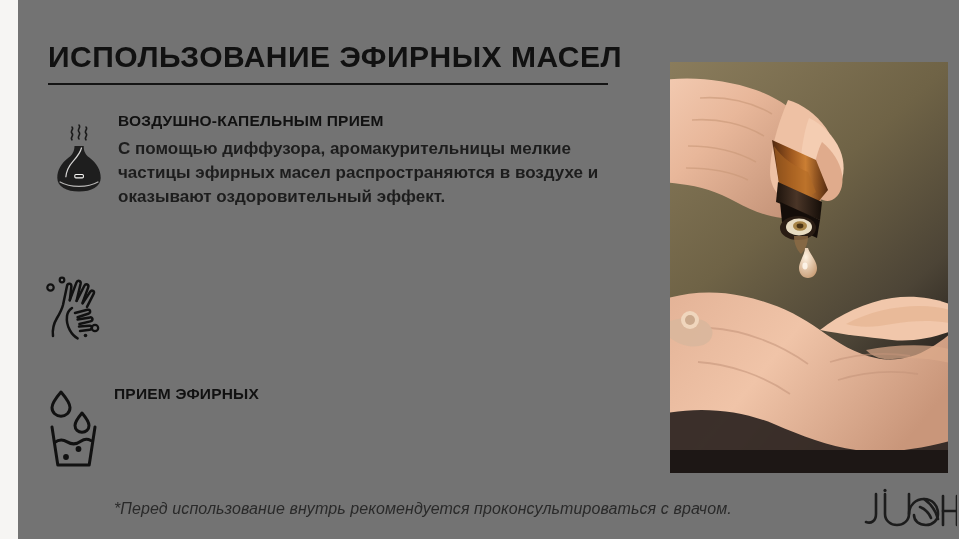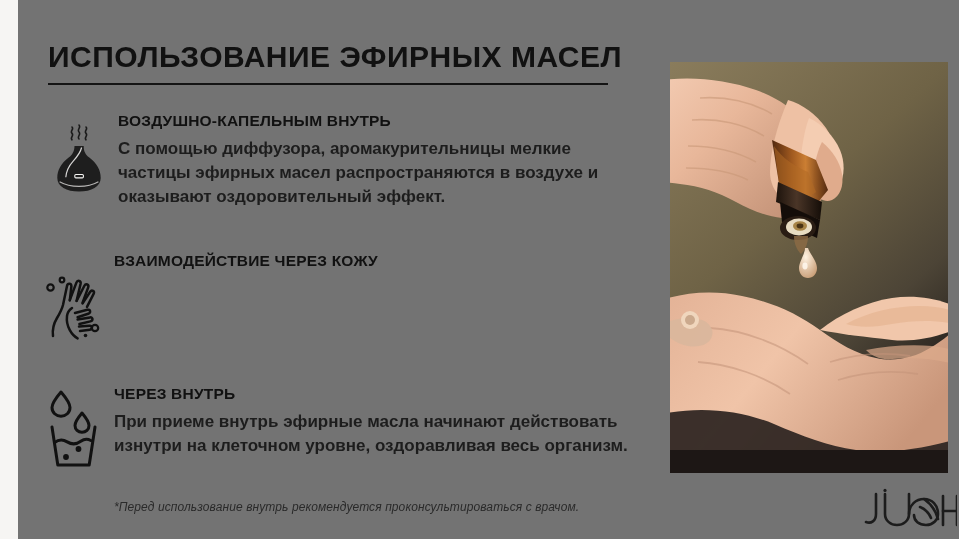--- a/index.html
+++ b/index.html
@@ -83,21 +83,21 @@
     font-size: 17px;
     font-weight: 700;
     color: #1d1d1d;
     line-height: 1.42;
     margin: 0;
   }
   .footnote {
     position: absolute;
     left: 96px;
     top: 500px;
-    font-size: 12px;
+    font-size: 16px;
     font-style: italic;
     color: #2a2a2a;
     letter-spacing: 0.1px;
     margin: 0;
   }
 
   
   .photo {
     position: absolute;
     left: 652px;
@@ -137,21 +137,21 @@
           <path d="M26 1 c2.4 2.4 -2.4 4.6 0 7 c2.4 2.4 -2.4 4.6 0 7"></path>
           <path d="M33 3 c2.4 2.2 -2.4 4.2 0 6.4 c2.4 2.2 -2.4 4.2 0 6.4"></path>
         </g>
         <path d="M21.5 22 h9.2 c0 5.4 1.6 8.4 5.6 11.6 c7.6 6 11.4 12.4 11.4 20.4 c0 8.6 -9.2 13.6 -21.7 13.6 c-12.5 0 -21.7 -5 -21.7 -13.6 c0 -8 3.8 -14.4 11.4 -20.4 c4 -3.2 5.6 -6.2 5.8 -11.6 z" fill="#1e1e1e"></path>
         <path d="M28.6 23.5 c-1.2 5.4 -4.6 9.4 -8.4 13.6 c-4.6 5.1 -7 10.2 -7.4 16.2" fill="none" stroke="#f6f5f3" stroke-width="1.2" opacity="0.85"></path>
         <path d="M6.6 57.8 c5.6 3.2 13 4.6 19.4 4.6 c6.4 0 13.8 -1.4 19.4 -4.6" fill="none" stroke="#f6f5f3" stroke-width="1.1" opacity="0.7"></path>
         <rect x="21.8" y="50.5" width="8.6" height="3.4" rx="1.1" fill="none" stroke="#f6f5f3" stroke-width="1.1"></rect>
       </svg>
     </div>
     <div class="text-wrap">
-      <p class="sec-head">ВОЗДУШНО-КАПЕЛЬНЫМ ВНУТРЬ</p>
+      <p class="sec-head">ВОЗДУШНО-КАПЕЛЬНЫМ ПРИЕМ</p>
       <p class="sec-body">С помощью диффузора, аромакурительницы мелкие частицы эфирных  масел распространяются в воздухе и оказывают оздоровительный эффект.</p>
     </div>
   </div>
 
   <div class="section sec-2">
     <div class="icon-wrap">
       <svg width="66" height="76" viewBox="0 0 66 76" aria-hidden="true">
         <g fill="none" stroke="#111111" stroke-width="2.5" stroke-linecap="round" stroke-linejoin="round">
 
           <path d="M11 70 c-1 -8 1 -13 4 -18 c3 -5 5 -9 6 -13 l4 -19 c0.6 -3 4.4 -3 4.4 0.4 l-1.6 14"></path>
@@ -166,40 +166,38 @@
         </g>
         <g fill="none" stroke="#111111" stroke-width="2.2">
           <circle cx="8.5" cy="21.5" r="3.2"></circle>
           <circle cx="20" cy="14" r="2.3"></circle>
           <circle cx="53" cy="62" r="3.2"></circle>
         </g>
         <circle cx="43.5" cy="69.5" r="1.8" fill="#111111"></circle>
       </svg>
     </div>
     <div class="text-wrap">
-      <p class="sec-head">ВЗАИМОДЕЙСТВИЕ ЧЕРЕЗ КОЖУ</p>
     </div>
   </div>
 
   <div class="section sec-3">
     <div class="icon-wrap">
       <svg width="62" height="84" viewBox="0 0 62 84" aria-hidden="true">
         <g fill="none" stroke="#111111" stroke-width="3" stroke-linejoin="round" stroke-linecap="round">
           <path d="M17 5 c0 0 -9 10.5 -9 15.6 c0 5 4 8.6 9 8.6 c5 0 9 -3.6 9 -8.6 C26 15.5 17 5 17 5 z"></path>
           <path d="M38 26 c0 0 -7 8.4 -7 12.4 c0 4 3.1 6.8 7 6.8 c3.9 0 7 -2.8 7 -6.8 C45 34.4 38 26 38 26 z"></path>
           <path d="M8 40 l5.8 38 h31.4 L51 40"></path>
           <path d="M10.6 55.5 c4.2 -3.2 8.4 -3.2 12.6 -0.6 c4.6 2.8 9.2 2.6 13.6 -0.6 c3.4 -2.4 6.6 -2.6 10 -0.8"></path>
         </g>
         <circle cx="34.5" cy="62" r="2.9" fill="#111111"></circle>
         <circle cx="22" cy="70" r="2.9" fill="#111111"></circle>
       </svg>
     </div>
     <div class="text-wrap">
-      <p class="sec-head">ЧЕРЕЗ ВНУТРЬ</p>
-      <p class="sec-body">При приеме внутрь эфирные масла начинают действовать изнутри на клеточном уровне, оздоравливая весь организм.</p>
+      <p class="sec-head">ПРИЕМ ЭФИРНЫХ</p>
     </div>
   </div>
 
   <p class="footnote">*Перед использование внутрь рекомендуется проконсультироваться с врачом.</p>
 
   <div class="photo">
     <svg width="278" height="411" viewBox="0 0 278 411" aria-hidden="true">
       <defs>
         <linearGradient id="bgGrad" x1="0" y1="0" x2="0.6" y2="1">
           <stop offset="0%" stop-color="#8a7c5c"></stop>

